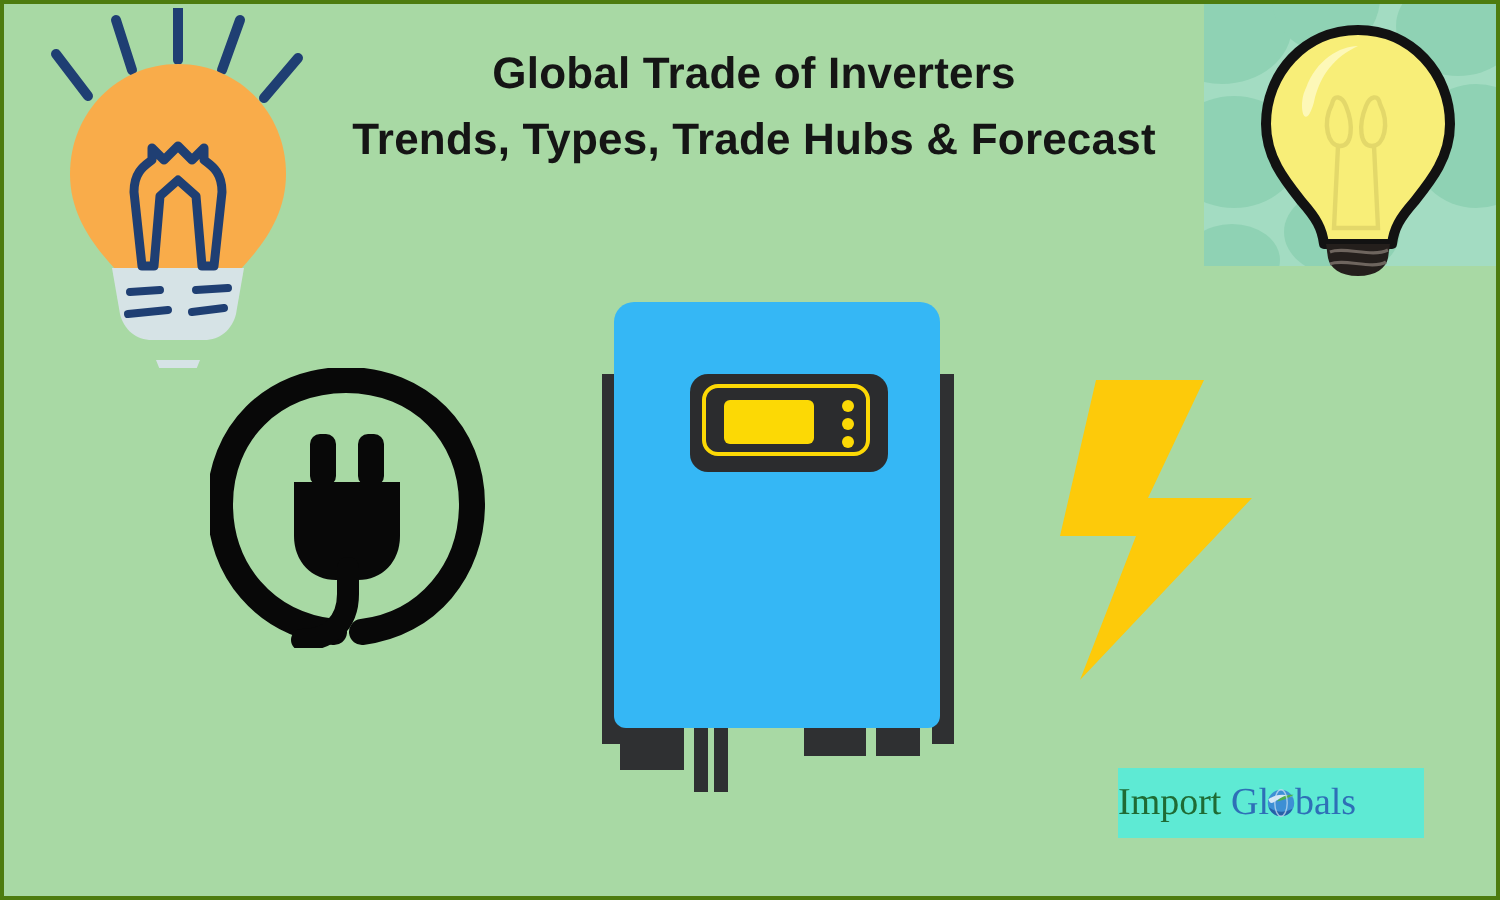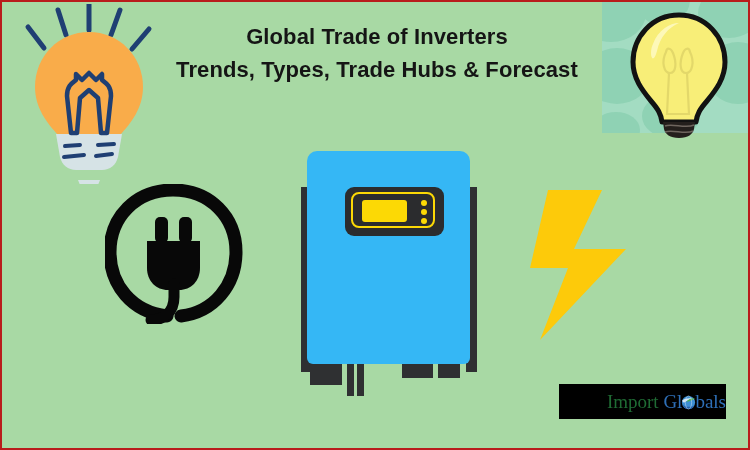--- a/index.html
+++ b/index.html
@@ -10,21 +10,21 @@
   body {
     font-family: "Liberation Sans", sans-serif;
   }
   .banner {
     position: relative;
     width: 750px;
     height: 450px;
     overflow: hidden;
     background: #a8d9a4;
     box-sizing: border-box;
-    border: 2px solid #b91c1c;
+    border: 2px solid #4d7c0f;
   }
 
   
   .mint-panel {
     position: absolute;
     left: 600px;
     top: 0px;
     width: 150px;
     height: 131px;
     background: #a3dcc2;
@@ -181,26 +181,25 @@
   .inv-dot.d2 { top: 22px; }
   .inv-dot.d3 { top: 31px; }
 
   
   .logo-box {
     position: absolute;
     left: 557px;
     top: 382px;
     width: 153px;
     height: 35px;
-    background: #000000;
+    background: #5eead4;
     z-index: 8;
     display: flex;
     align-items: center;
-    justify-content: flex-end;
-    padding-left: 14px;
+    justify-content: flex-start;
   }
   .logo-text {
     font-family: "Liberation Serif", serif;
     font-size: 19px;
     white-space: nowrap;
     line-height: 1;
   }
   .logo-import { color: #1f6b34; }
   .logo-gl     { color: #2e6fb7; }
   .logo-bals   { color: #2e6fb7; }

